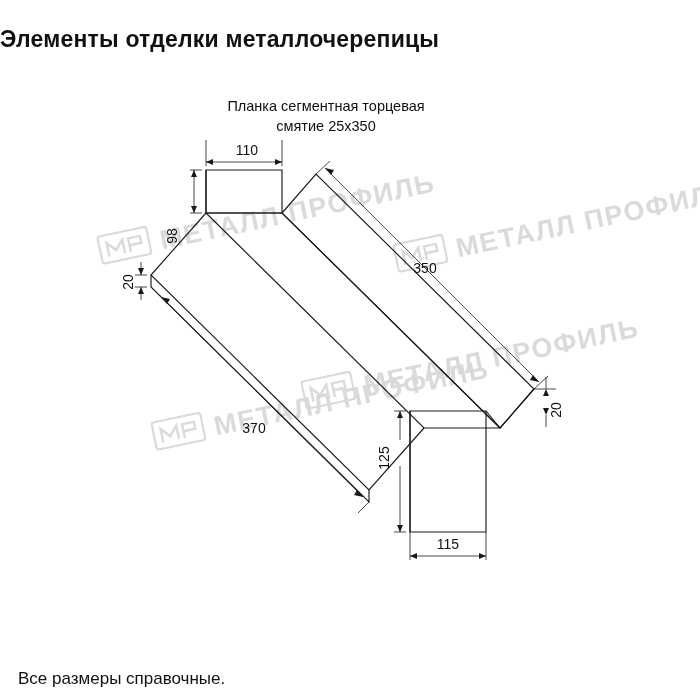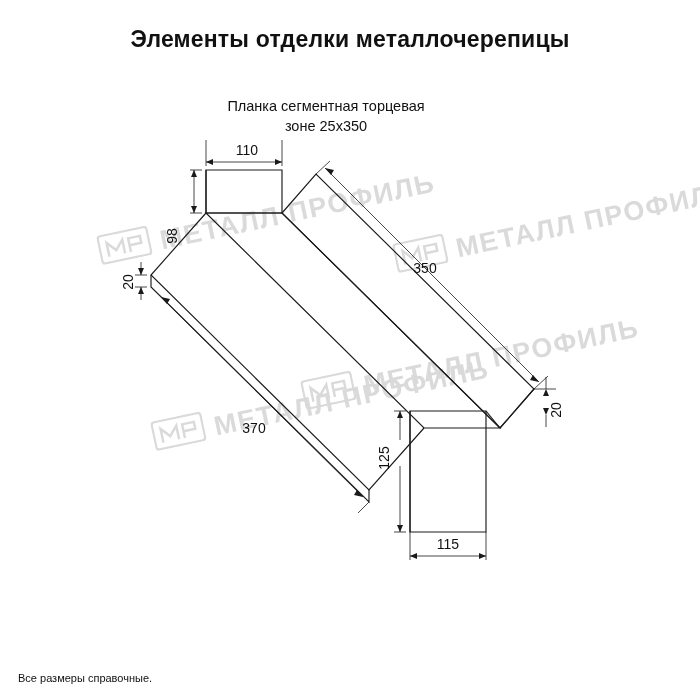--- a/index.html
+++ b/index.html
@@ -18,21 +18,21 @@
   .page {
     position: relative;
     width: 700px;
     height: 700px;
   }
   .title {
     position: absolute;
     top: 26px;
     left: 0;
     width: 700px;
-    text-align: center;
+    text-align: left;
     font-size: 23px;
     font-weight: bold;
     letter-spacing: 0.2px;
     color: #111111;
   }
   .subtitle {
     position: absolute;
     top: 96px;
     left: 0;
     width: 652px;
@@ -45,21 +45,21 @@
     position: absolute;
     top: 0;
     left: 0;
     width: 700px;
     height: 700px;
   }
   .footnotes {
     position: absolute;
     left: 18px;
     bottom: 12px;
-    font-size: 11px;
+    font-size: 17px;
     line-height: 19px;
     color: #111111;
   }
   .footnotes div {
     white-space: nowrap;
   }
   .wm {
     position: absolute;
     pointer-events: none;
     user-select: none;
@@ -83,21 +83,21 @@
 </style>
 </head>
 <body>
 
 <div class="page">
 
   <div class="title">Элементы отделки металлочерепицы</div>
 
   <div class="subtitle">
     <div>Планка сегментная торцевая</div>
-    <div>зоне 25х350</div>
+    <div>смятие 25х350</div>
   </div>
 
   <div class="wm wm1">
     <span class="mark">
       <svg width="52" height="30" viewBox="0 0 52 30">
         <rect x="1" y="1" width="50" height="28" rx="3" fill="none" stroke="#d9d9d9" stroke-width="2.5"></rect>
         <path d="M9 23 L9 9 L17 18 L25 9 L25 23" fill="none" stroke="#d9d9d9" stroke-width="2.5"></path>
         <path d="M31 23 L31 9 L43 9 L43 16 L31 16" fill="none" stroke="#d9d9d9" stroke-width="2.5"></path>
       </svg>
     </span><span class="wmtext">МЕТАЛЛ ПРОФИЛЬ</span>

